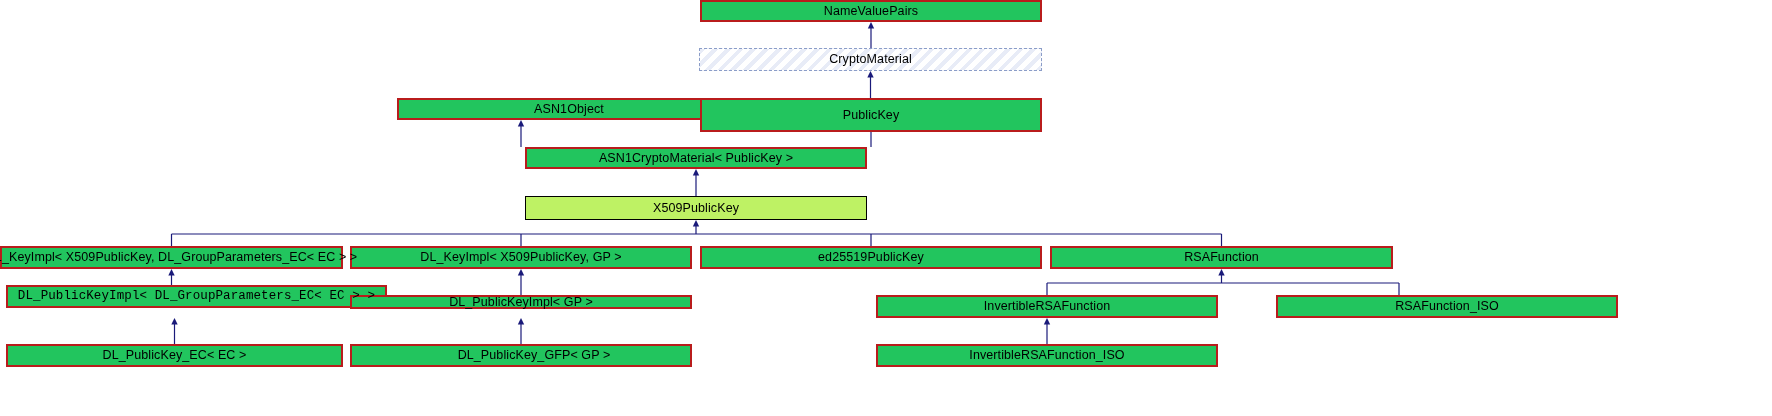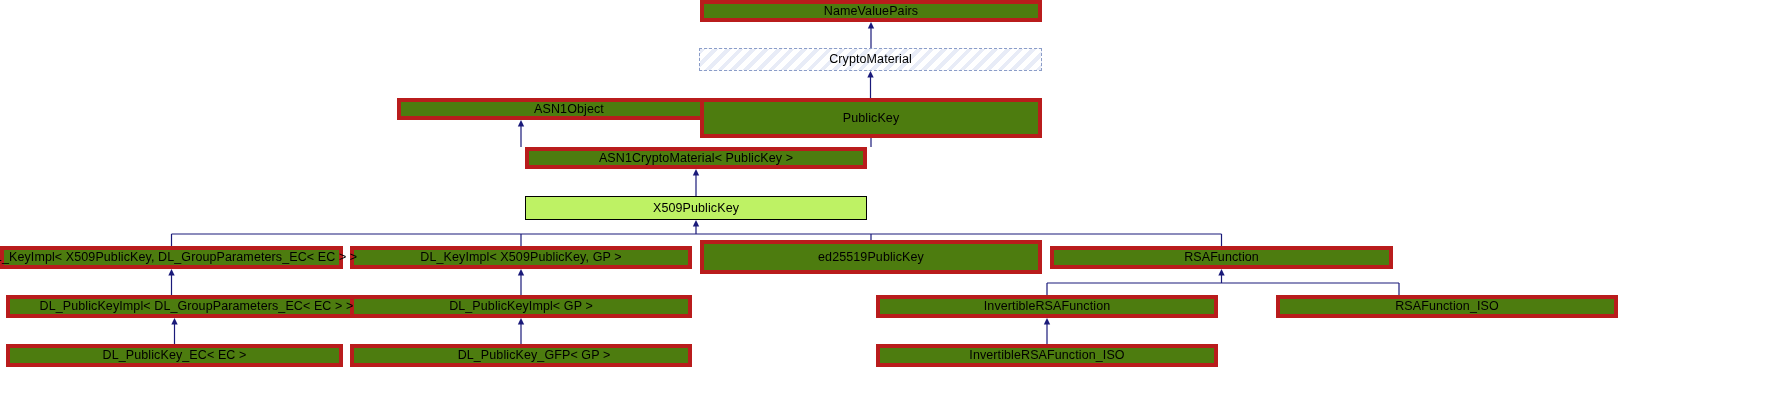--- a/index.html
+++ b/index.html
@@ -29,22 +29,22 @@
     display: flex;
     align-items: center;
     justify-content: center;
     font-size: 12.5px;
     line-height: 1;
     color: #000000;
     white-space: nowrap;
     letter-spacing: 0.1px;
   }
   .node.normal {
-    background: #4d7c0f;
-    border: 4px solid #b91c1c;
+    background: #22c55e;
+    border: 2px solid #b91c1c;
   }
   .node.current {
     background: #bef264;
     border: 1.5px solid #000000;
   }
   .node.abstract {
     background: #ffffff;
     border: 1px dashed #8b9dc8;
     background-image: repeating-linear-gradient(
        135deg,
@@ -101,45 +101,45 @@
   <div id="node-layer">
       <div class="node normal" style="left: 700px; top: 0px; width: 342px; height: 22px;">
         <span class="label">NameValuePairs</span>
       </div>
       <div class="node abstract" style="left: 699px; top: 48px; width: 343px; height: 23px;">
         <span class="label">CryptoMaterial</span>
       </div>
       <div class="node normal" style="left: 349px; top: 98px; width: 344px; height: 22px; margin-left: 48px;">
         <span class="label">ASN1Object</span>
       </div>
-      <div class="node normal" style="left: 700px; top: 98px; width: 342px; height: 40px;">
+      <div class="node normal" style="left: 700px; top: 98px; width: 342px; height: 34px;">
         <span class="label">PublicKey</span>
       </div>
       <div class="node normal" style="left: 525px; top: 147px; width: 342px; height: 22px;">
         <span class="label">ASN1CryptoMaterial&lt; PublicKey &gt;</span>
       </div>
       <div class="node current" style="left: 525px; top: 196px; width: 342px; height: 24px;">
         <span class="label">X509PublicKey</span>
       </div>
       <div class="node normal" style="left: 0px; top: 246px; width: 343px; height: 23px;">
         <span class="label">DL_KeyImpl&lt; X509PublicKey, DL_GroupParameters_EC&lt; EC &gt; &gt;</span>
       </div>
       <div class="node normal" style="left: 350px; top: 246px; width: 342px; height: 23px;">
         <span class="label">DL_KeyImpl&lt; X509PublicKey, GP &gt;</span>
       </div>
-      <div class="node normal" style="left: 700px; top: 240px; width: 342px; height: 34px;">
+      <div class="node normal" style="left: 700px; top: 246px; width: 342px; height: 23px;">
         <span class="label">ed25519PublicKey</span>
       </div>
       <div class="node normal" style="left: 1050px; top: 246px; width: 343px; height: 23px; text-align: center;">
         <span class="label">RSAFunction</span>
       </div>
-      <div class="node normal" style="left: 6px; top: 295px; width: 381px; height: 23px;">
+      <div class="node normal" style="left: 6px; top: 285px; width: 381px; height: 23px; font-family: Liberation Mono, monospace;">
         <span class="label">DL_PublicKeyImpl&lt; DL_GroupParameters_EC&lt; EC &gt; &gt;</span>
       </div>
-      <div class="node normal" style="left: 350px; top: 295px; width: 342px; height: 23px;">
+      <div class="node normal" style="left: 350px; top: 295px; width: 342px; height: 14px;">
         <span class="label">DL_PublicKeyImpl&lt; GP &gt;</span>
       </div>
       <div class="node normal" style="left: 876px; top: 295px; width: 342px; height: 23px;">
         <span class="label">InvertibleRSAFunction</span>
       </div>
       <div class="node normal" style="left: 1228px; top: 295px; width: 342px; height: 23px; margin-left: 48px;">
         <span class="label">RSAFunction_ISO</span>
       </div>
       <div class="node normal" style="left: 6px; top: 344px; width: 337px; height: 23px;">
         <span class="label">DL_PublicKey_EC&lt; EC &gt;</span>

